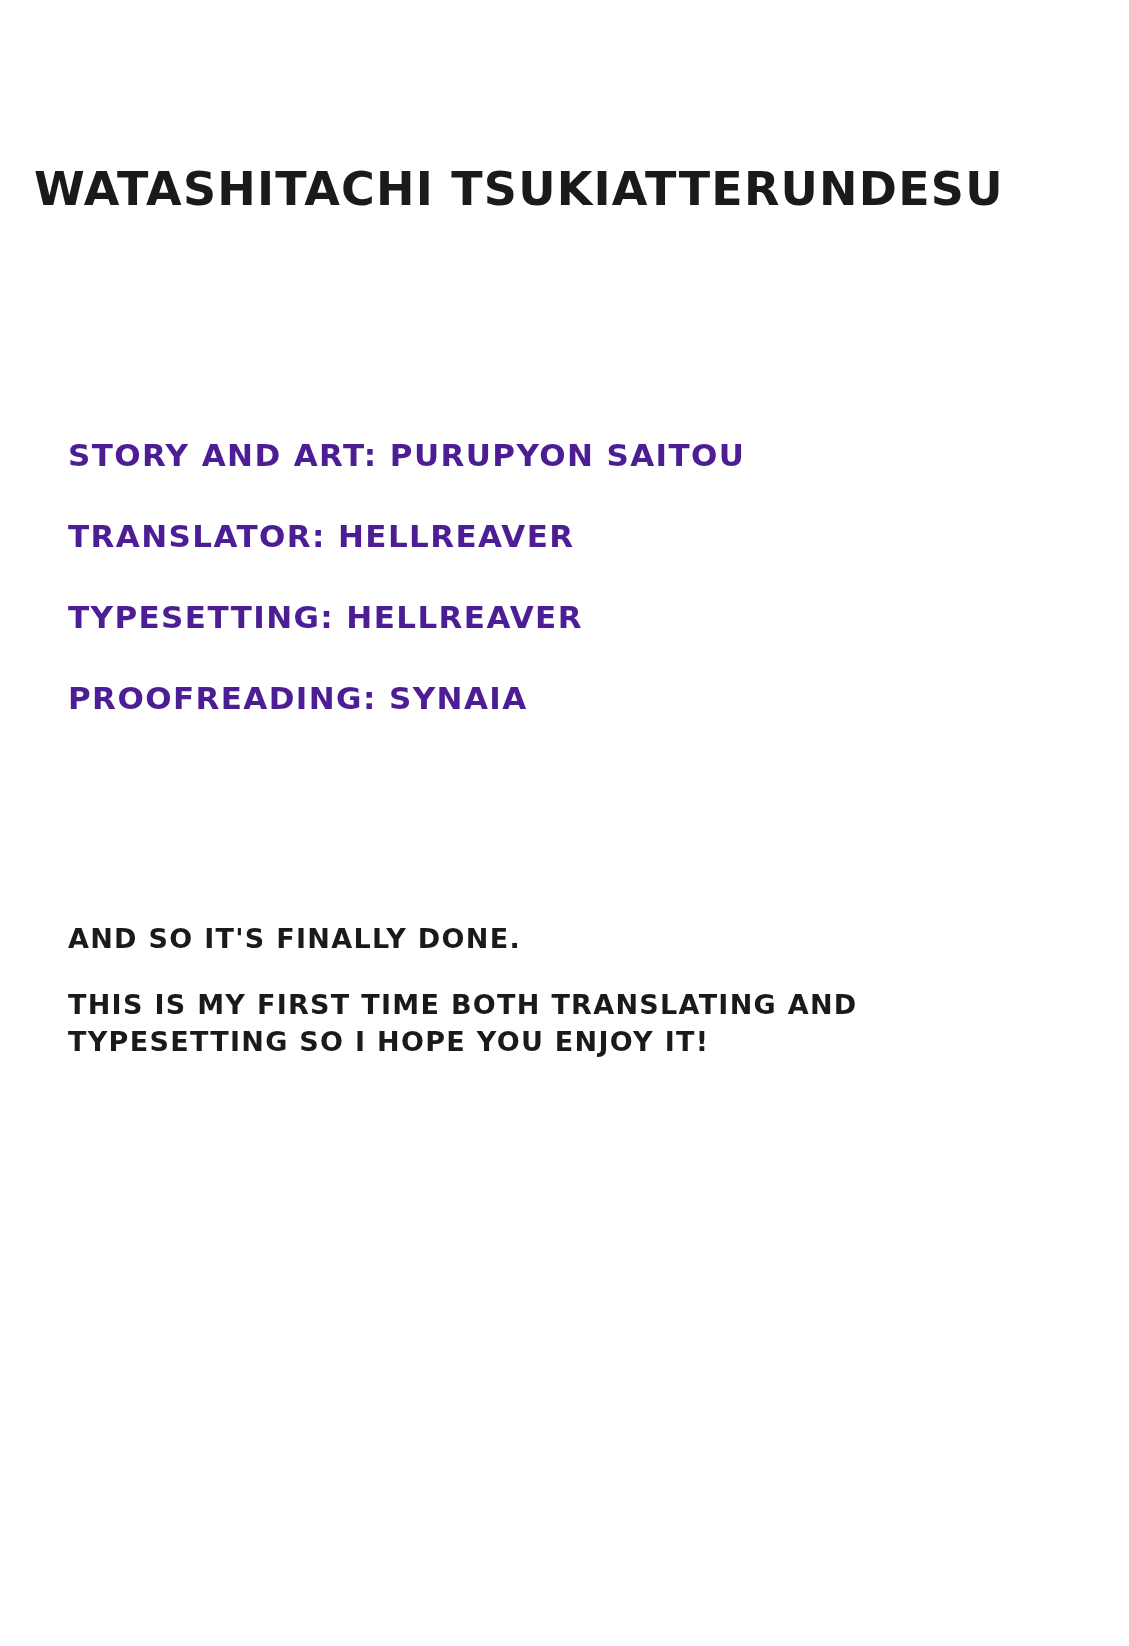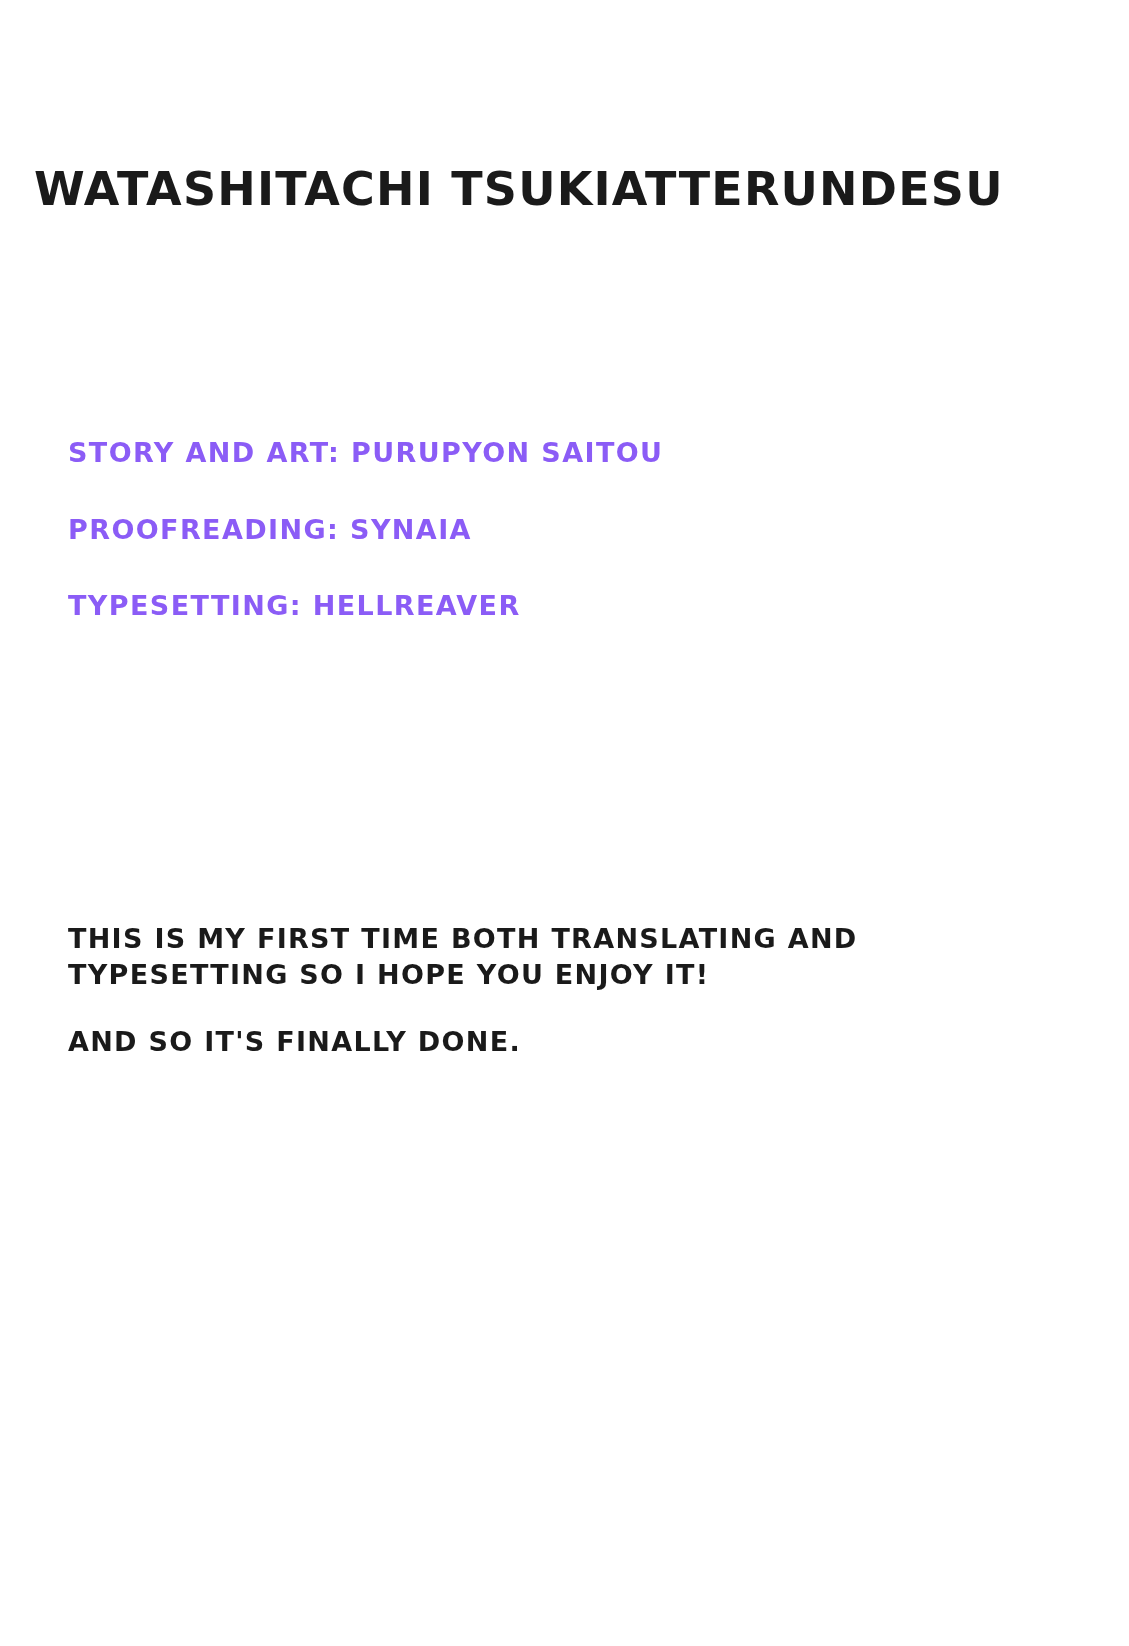--- a/index.html
+++ b/index.html
@@ -29,25 +29,25 @@
     color: #1a1a1a;
     white-space: nowrap;
   }
   .credits {
     position: absolute;
     left: 68px;
     top: 422px;
     width: 980px;
   }
   .credit-line {
-    font-size: 27px;
+    font-size: 31px;
     line-height: 1.1;
     font-weight: 700;
     letter-spacing: 1.4px;
-    color: #8b5cf6;
+    color: #4c1d95;
     margin-bottom: 47px;
   }
   .notes {
     position: absolute;
     left: 68px;
     top: 905px;
     width: 960px;
   }
   .note-block {
     font-size: 27px;
@@ -61,23 +61,24 @@
 </style>
 </head>
 <body>
 
 <div class="page">
 
   <div class="title">WATASHITACHI TSUKIATTERUNDESU</div>
 
   <div class="credits">
     <div class="credit-line">STORY AND ART: PURUPYON SAITOU</div>
+    <div class="credit-line">TRANSLATOR: HELLREAVER</div>
+    <div class="credit-line">TYPESETTING: HELLREAVER</div>
     <div class="credit-line">PROOFREADING: SYNAIA</div>
-    <div class="credit-line">TYPESETTING: HELLREAVER</div>
   </div>
 
   <div class="notes">
+    <div class="note-block">AND SO IT'S FINALLY DONE.</div>
     <div class="note-block">THIS IS MY FIRST TIME BOTH TRANSLATING AND
 TYPESETTING SO I HOPE YOU ENJOY IT!</div>
-    <div class="note-block">AND SO IT'S FINALLY DONE.</div>
   </div>
 
 </div>
 
 </body></html>

